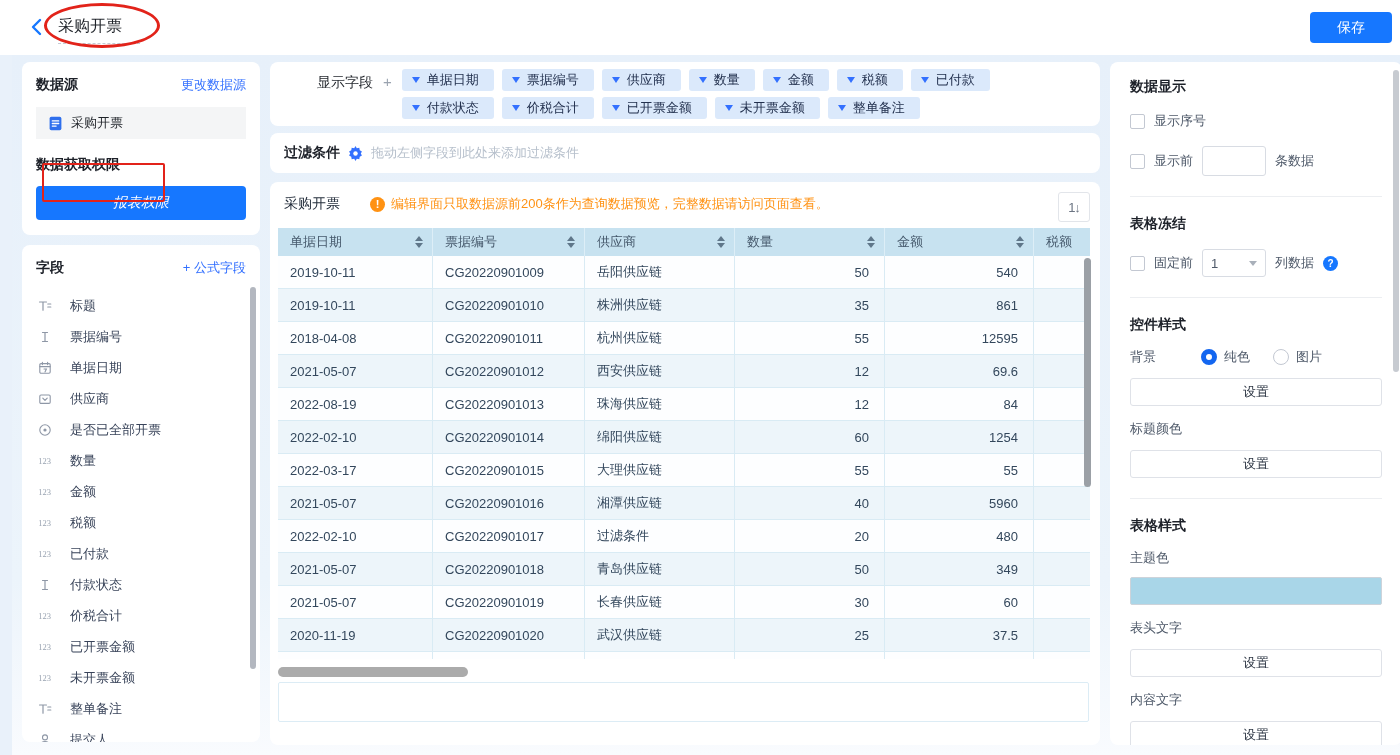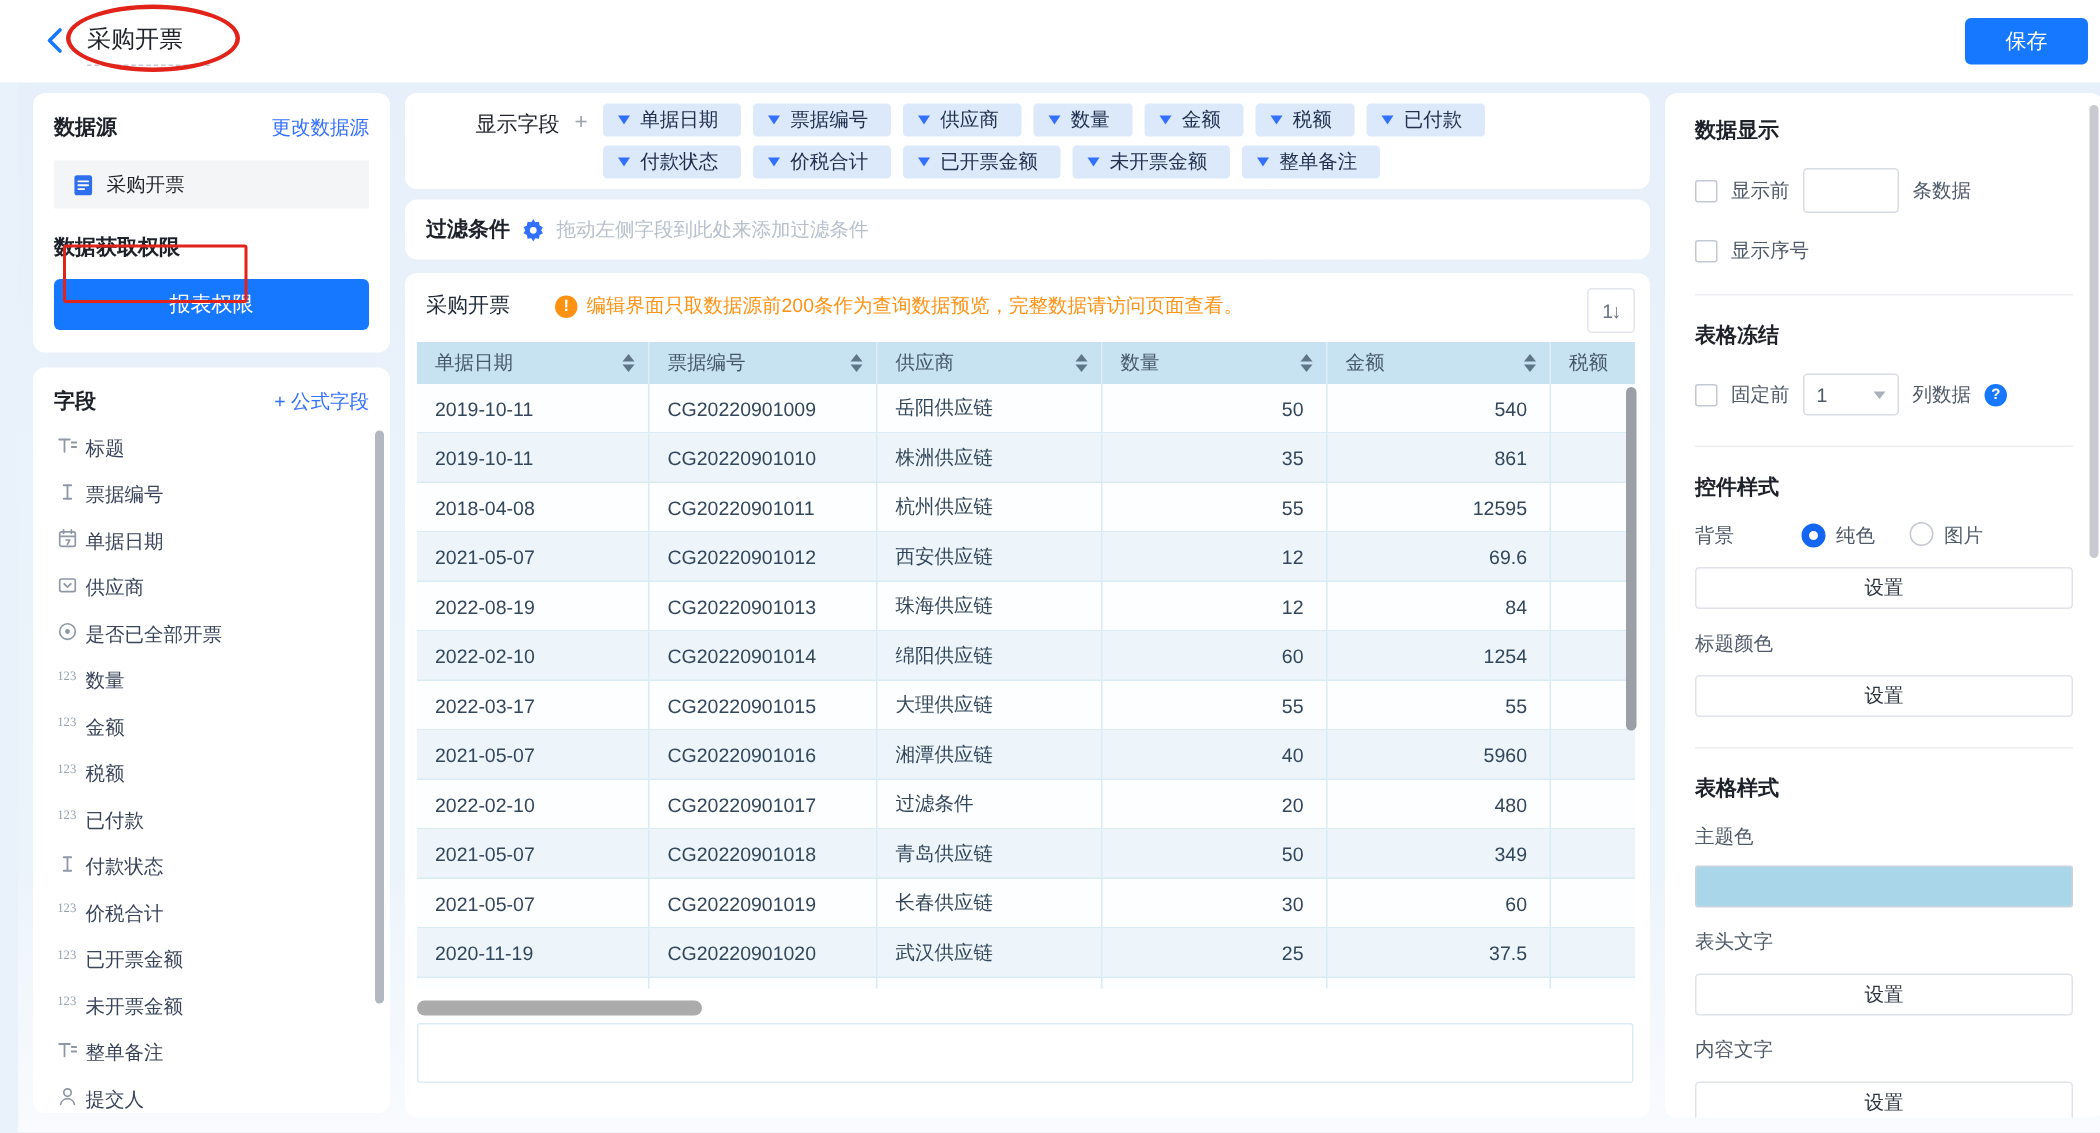--- a/index.html
+++ b/index.html
@@ -27,25 +27,25 @@
   #panel-ds{left:10px;top:7px;width:238px;height:173px;padding:14px;}
   .row-between{display:flex;align-items:center;justify-content:space-between;}
   .h14{font-size:14px;font-weight:bold;color:#1d2129;}
   .link{font-size:13px;color:#3370ff;cursor:pointer;}
   .ds-item{margin-top:13px;height:32px;background:#f4f5f6;display:flex;align-items:center;
     padding-left:12px;gap:8px;font-size:13px;color:#1f2329;cursor:pointer;}
   .ann-rect{position:absolute;left:20px;top:101px;width:123px;height:39px;
     border:2px solid #e2231a;border-radius:2px;z-index:9;pointer-events:none;}
   .perm-h{margin-top:17px;}
   .perm-btn{margin-top:12px;width:100%;height:34px;background:#1677ff;color:#fff;font-size:14px;
-    border:none;border-radius:4px;display:flex;align-items:center;justify-content:center;cursor:pointer;}
+    border:none;border-radius:4px;display:flex;align-items:center;justify-content:center;cursor:pointer;font-style:italic;}
 
   #panel-fields{left:10px;top:190px;width:238px;height:497px;padding:14px;overflow:hidden;}
   .field-list{margin-top:13px;}
-  .field-item{height:31px;display:flex;align-items:flex-start;gap:4px;cursor:grab;}
+  .field-item{height:31px;display:flex;align-items:center;gap:17px;cursor:grab;}
   .field-ic{width:17px;display:flex;justify-content:center;align-items:center;flex:none;}
   .num123{font-size:8.5px;color:#99a3b1;letter-spacing:0;font-family:Liberation Serif, serif;}
   .field-label{font-size:13px;color:#39445a;white-space:nowrap;}
   .scroll-v{position:absolute;border-radius:3px;background:#b3b7bf;cursor:pointer;}
   #fields-sb{right:4px;top:42px;width:6px;height:382px;}
 
   
   #panel-display{left:258px;top:7px;width:830px;height:64px;padding:7px 14px;display:flex;gap:10px;}
   .df-label{font-size:14px;color:#1f2329;padding-top:5px;white-space:nowrap;margin-left:33px;}
   .df-plus{font-size:15px;color:#9aa3af;padding-top:4px;cursor:pointer;}
@@ -495,27 +495,27 @@
 
     <div class="h-scroll"></div>
     <div class="t-footer"></div>
     <div class="scroll-v" id="tbl-sb"></div>
   </div>
 
   <div class="panel" id="panel-right">
     <div class="sec-h">数据显示</div>
     <div class="ctl-row">
       <div class="cbx"></div>
+      <div class="lbl">显示序号</div>
+    </div>
+    <div class="ctl-row">
+      <div class="cbx"></div>
       <div class="lbl">显示前</div>
       <div class="tin"></div>
       <div class="lbl">条数据</div>
-    </div>
-    <div class="ctl-row">
-      <div class="cbx"></div>
-      <div class="lbl">显示序号</div>
     </div>
 
     <div class="divider"></div>
 
     <div class="sec-h">表格冻结</div>
     <div class="ctl-row">
       <div class="cbx"></div>
       <div class="lbl">固定前</div>
       <div class="sel">
         <span>1</span>
@@ -527,21 +527,21 @@
 
     <div class="divider"></div>
 
     <div class="sec-h">控件样式</div>
     <div class="ctl-row" style="margin-top:14px;">
       <div class="lbl" style="width:62px;">背景</div>
       <div style="display:flex;align-items:center;">
         <div class="radio on"></div>
         <div class="radio-lbl">纯色</div>
       </div>
-      <div style="display:flex;align-items:flex-start;margin-left:14px;">
+      <div style="display:flex;align-items:center;margin-left:14px;">
         <div class="radio off"></div>
         <div class="radio-lbl">图片</div>
       </div>
     </div>
     <button class="set-btn">设置</button>
     <div class="sub-lbl">标题颜色</div>
     <button class="set-btn">设置</button>
 
     <div class="divider"></div>
 

